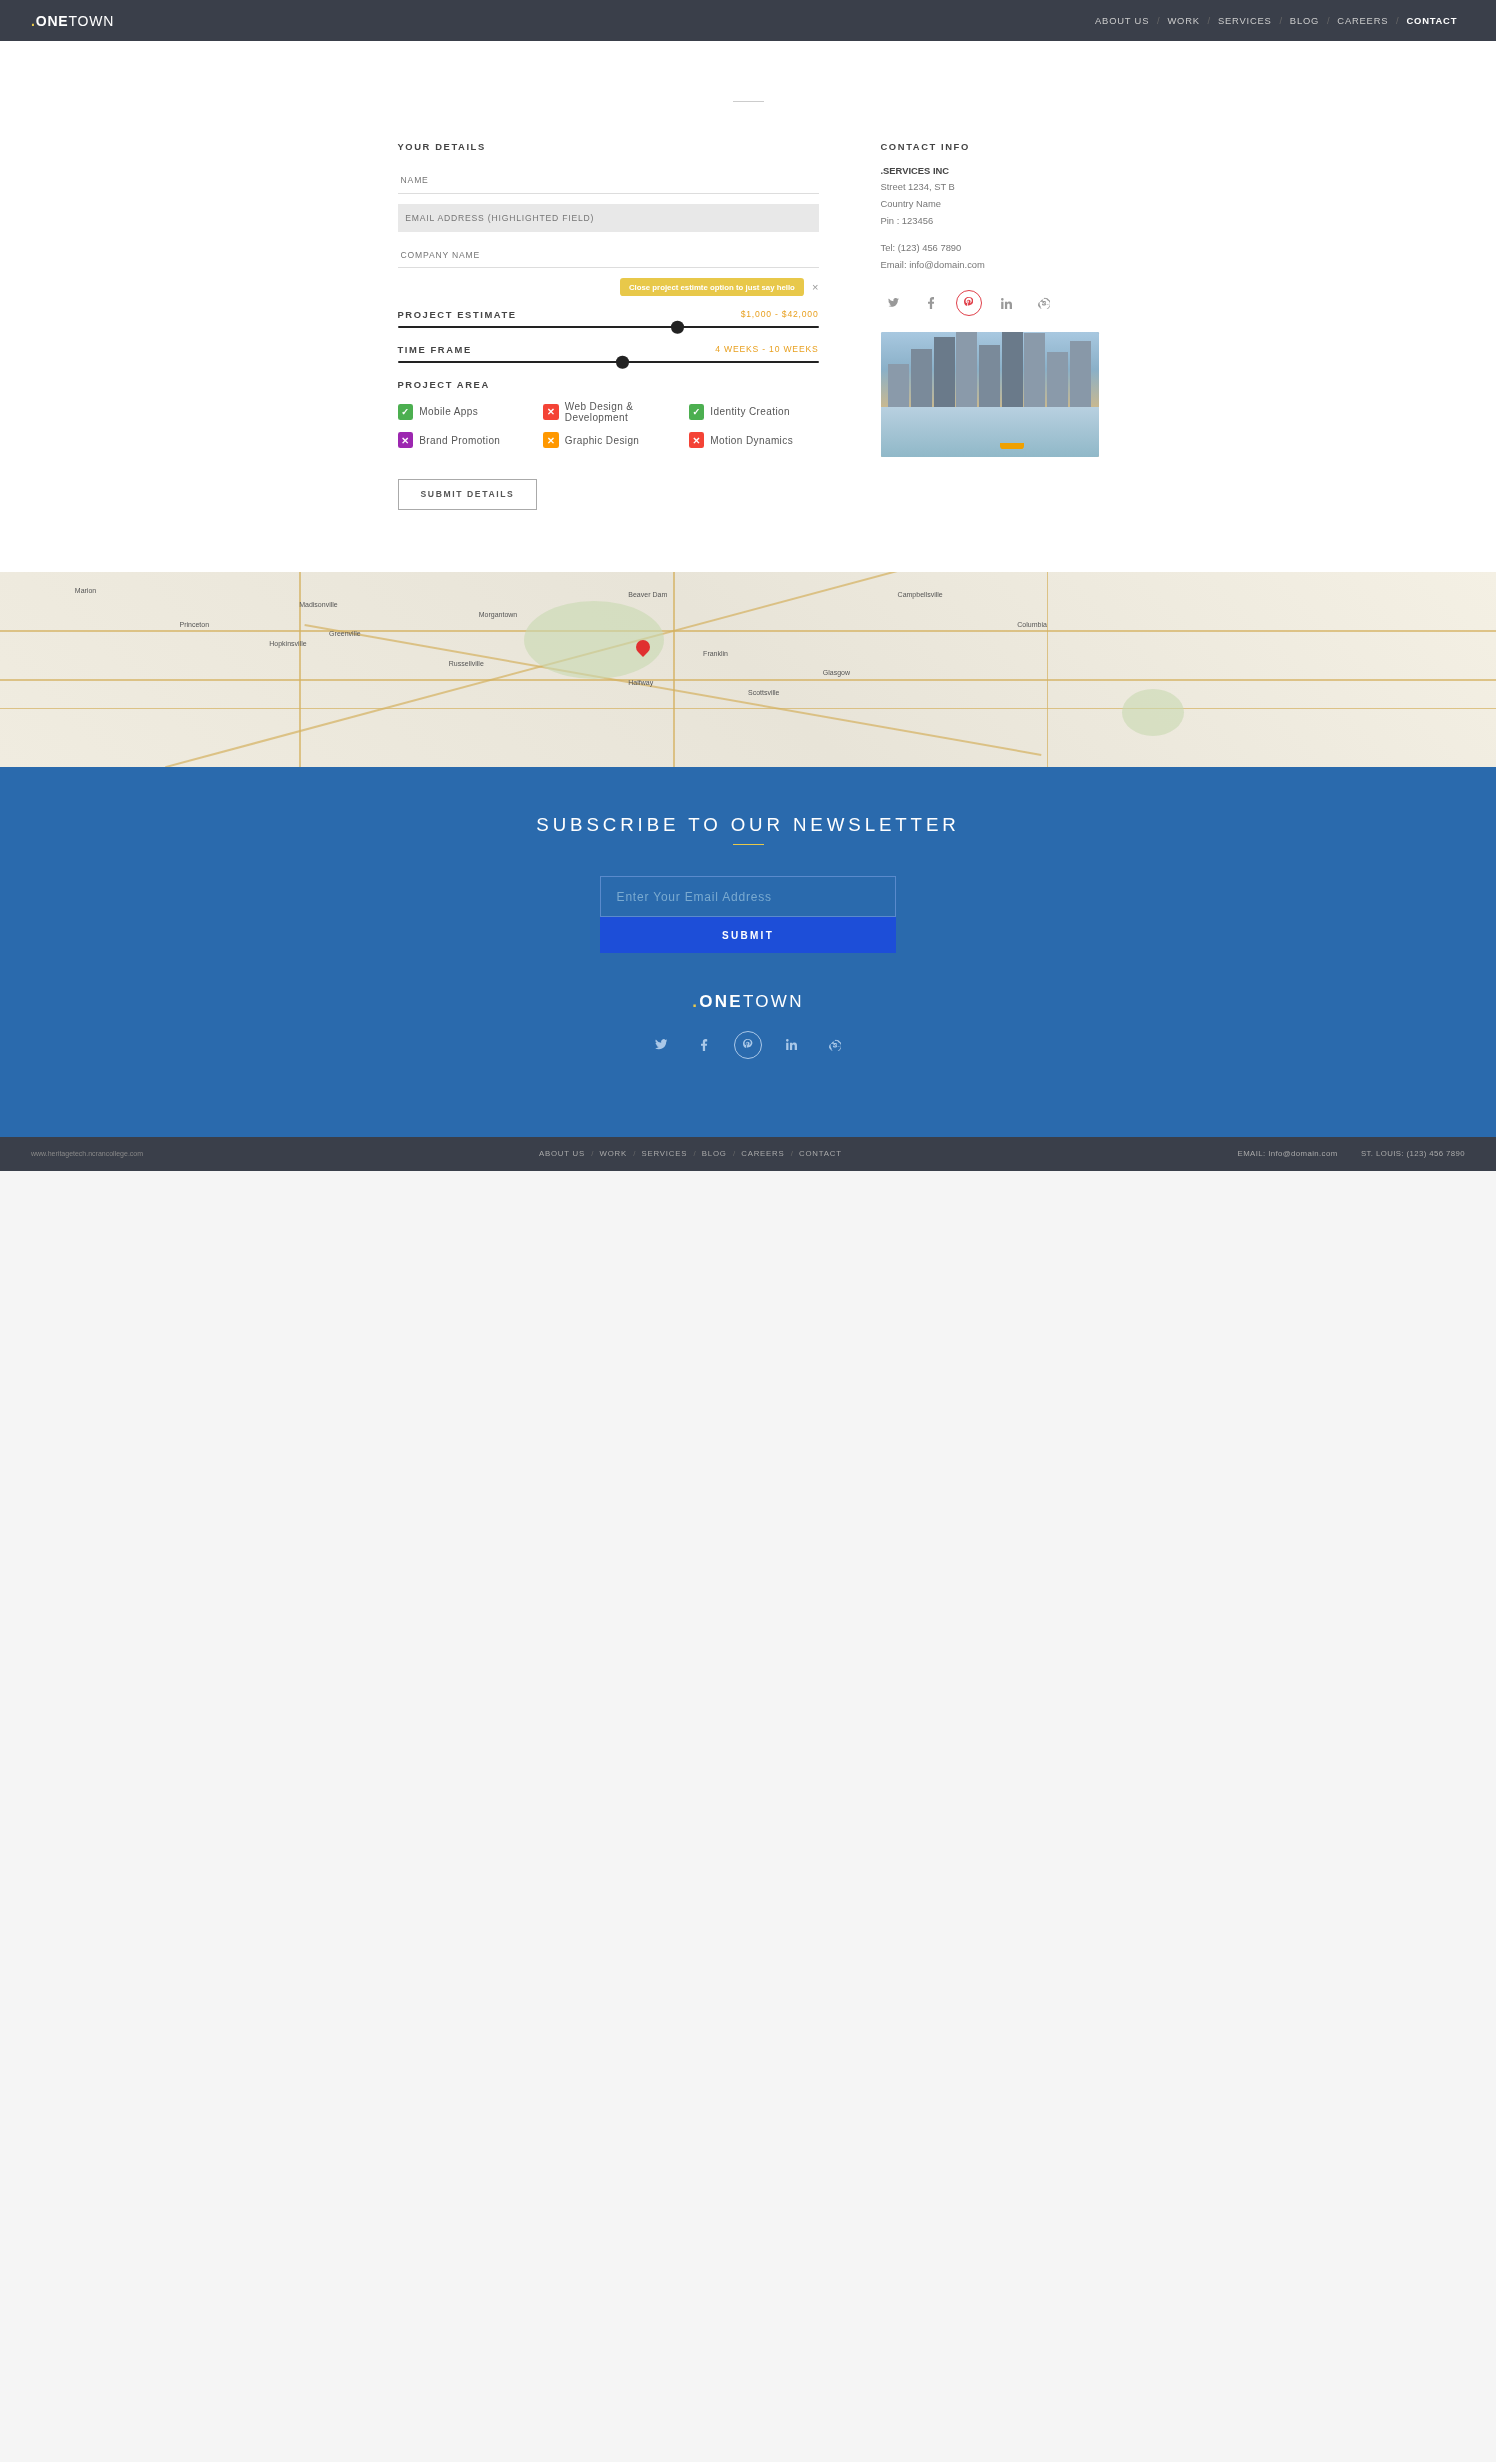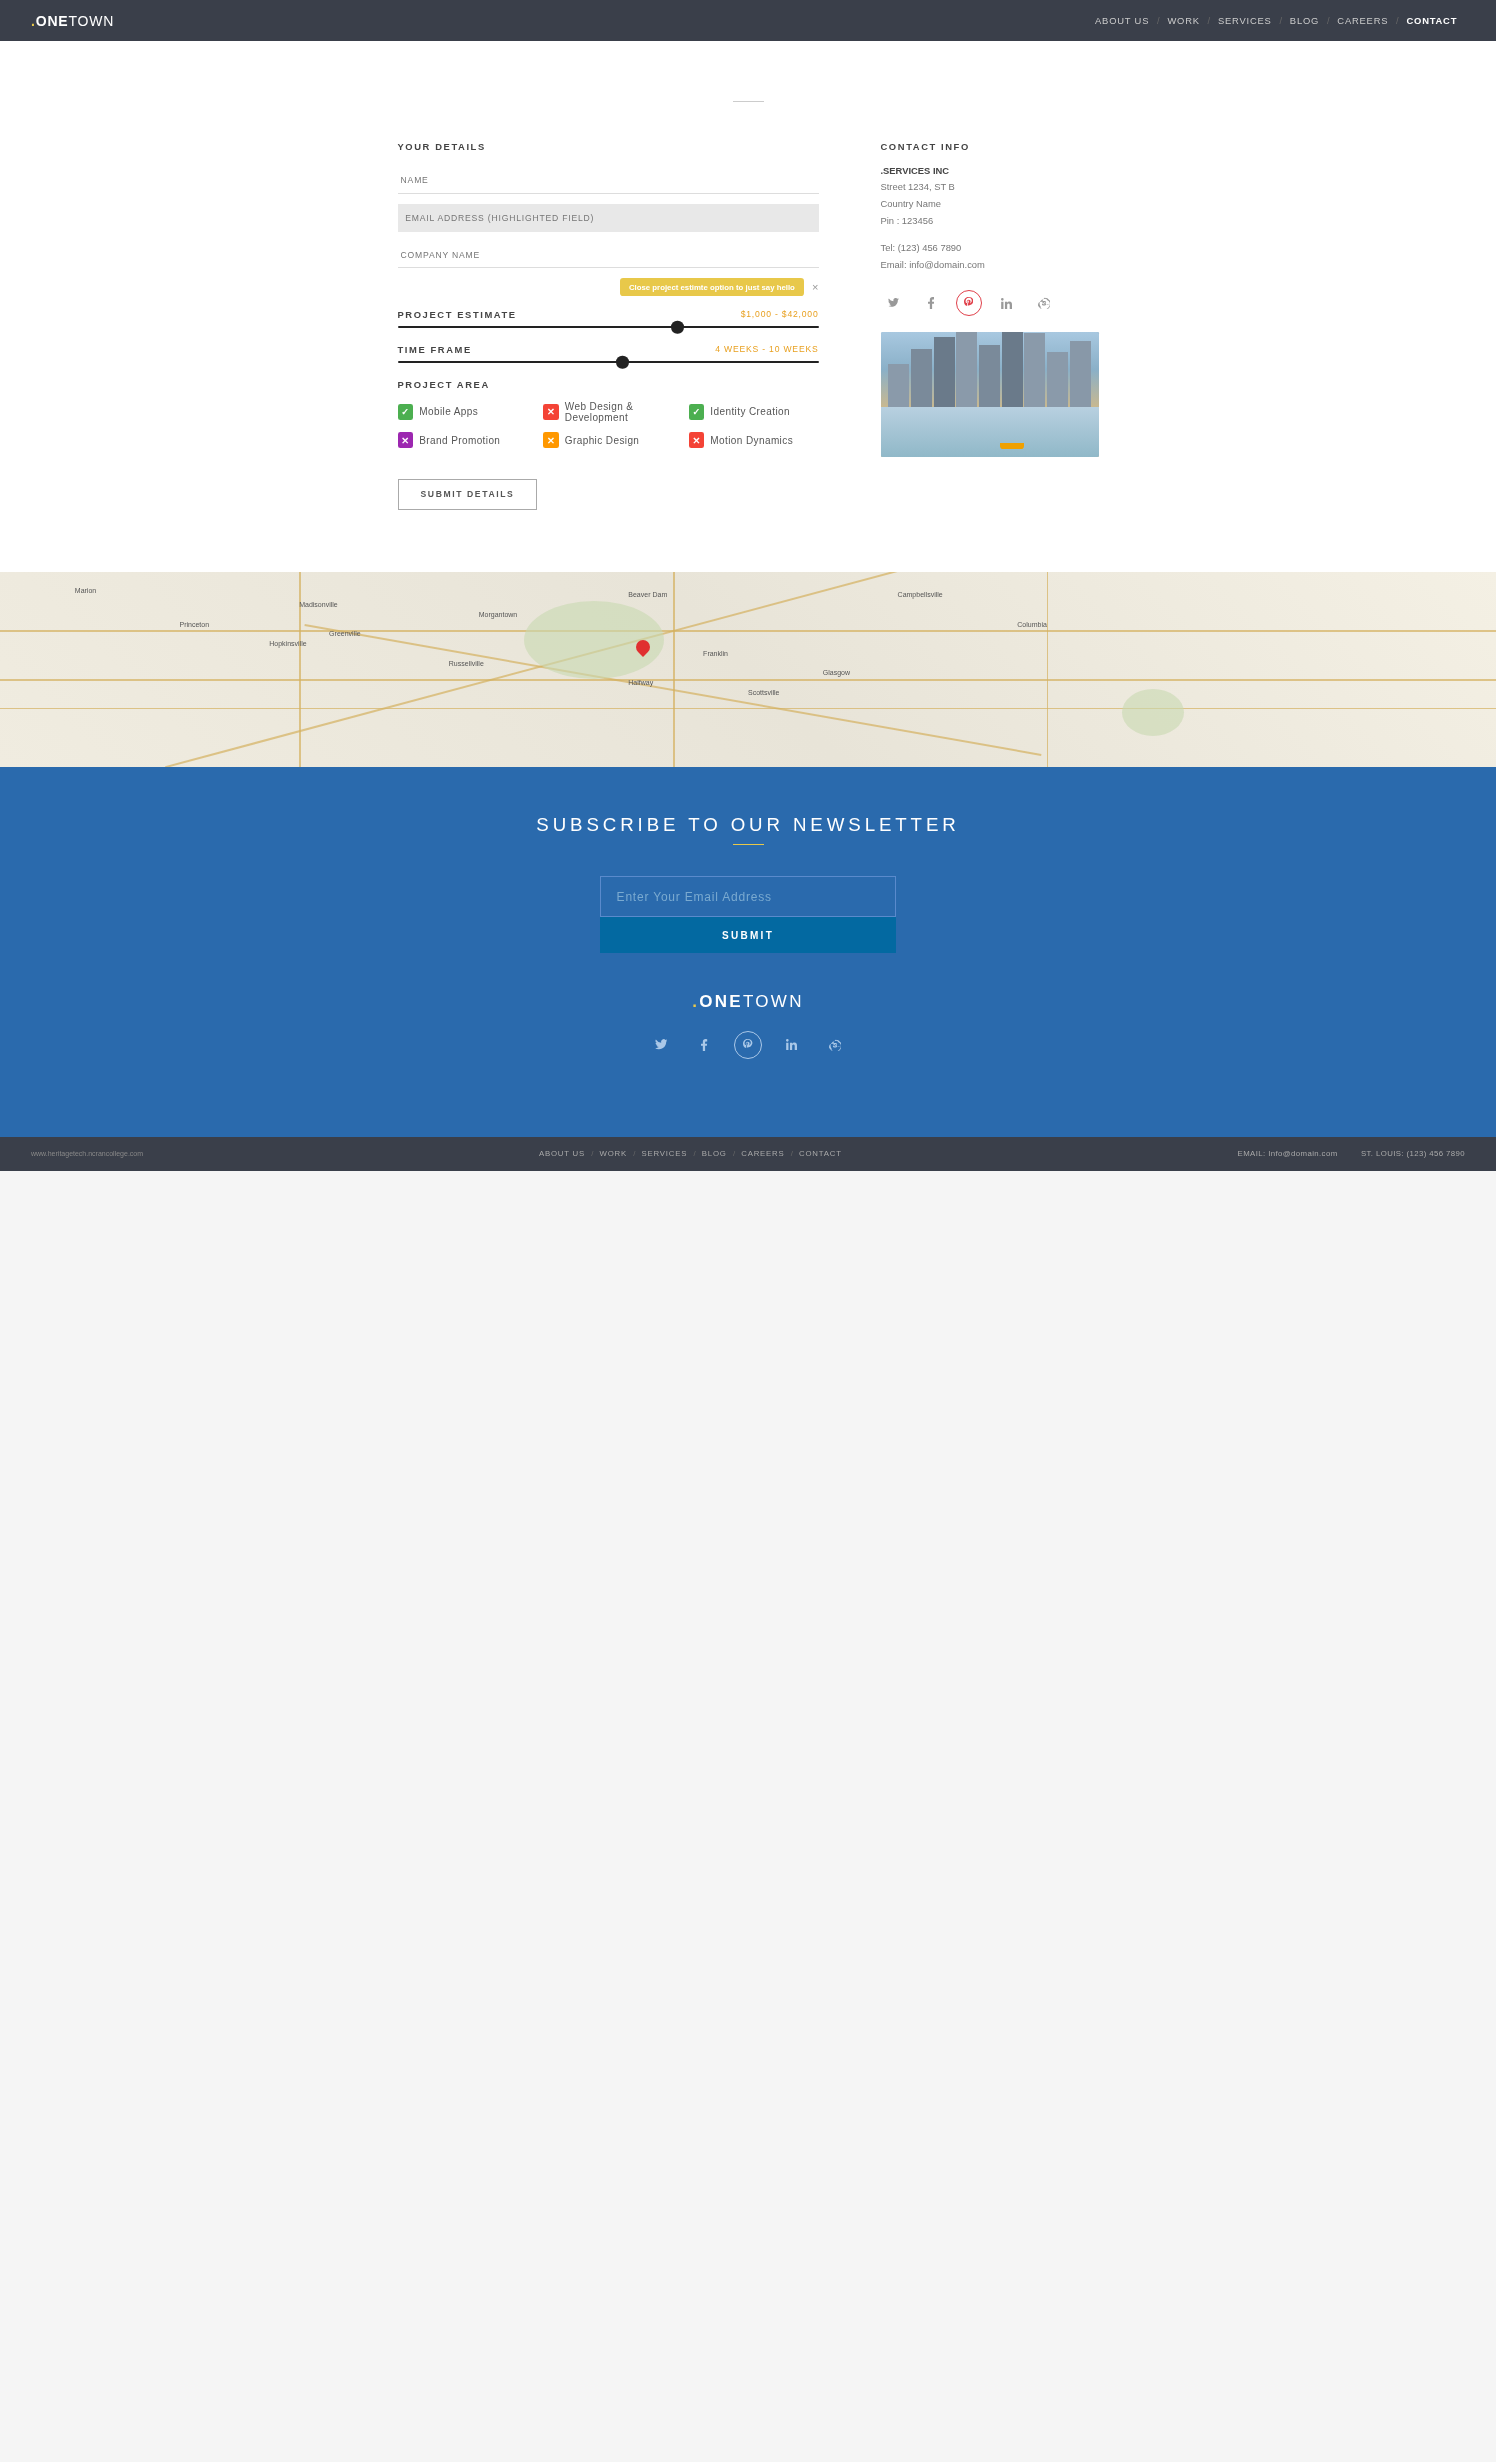--- a/index.html
+++ b/index.html
@@ -427,21 +427,21 @@
       padding: 12.5px 15.6px;
       letter-spacing: 0.8px;
       outline: none;
       display: block;
       margin: 0 auto 0;
     }
     .newsletter-input::placeholder { color: #7aaad0; }
     .newsletter-submit {
       width: 296px;
       max-width: 100%;
-      background: #0369a1;
+      background: #1d4ed8;
       border: none;
       color: #fff;
       font-size: 10px;
       font-weight: 600;
       letter-spacing: 2.3px;
       text-transform: uppercase;
       padding: 12.5px;
       cursor: pointer;
       display: block;
       margin: 0 auto 39px;

